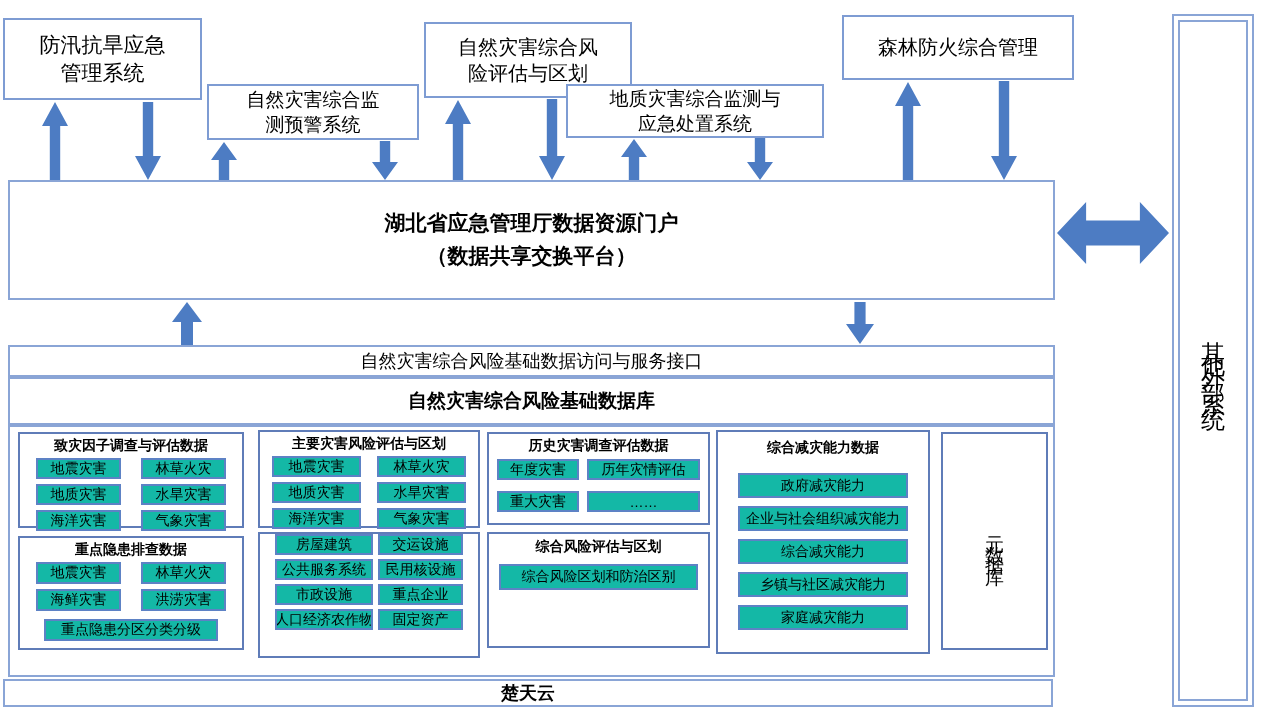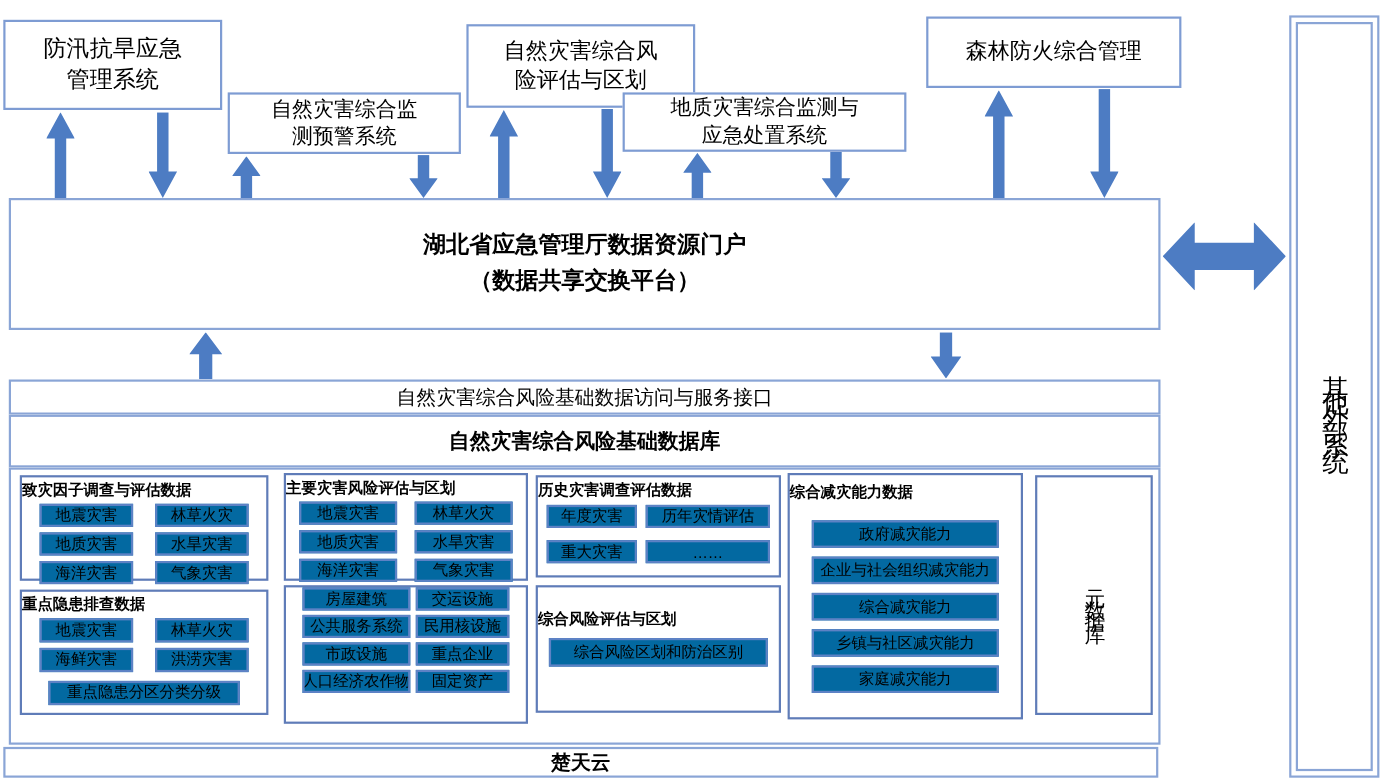--- a/index.html
+++ b/index.html
@@ -19,24 +19,24 @@
     border:2px solid #8aa5d6;background:#fff;
     display:flex;align-items:center;justify-content:center;text-align:center;
   }
   
   .arrow{background:#4d7cc3;position:absolute;}
   .arrow-up{clip-path:polygon(50% 0,100% var(--hd),70% var(--hd),70% 100%,30% 100%,30% var(--hd),0 var(--hd));}
   .arrow-down{clip-path:polygon(30% 0,70% 0,70% calc(100% - var(--hd)),100% calc(100% - var(--hd)),50% 100%,0 calc(100% - var(--hd)),30% calc(100% - var(--hd)));}
   .arrow-h{clip-path:polygon(0 50%,26% 0,26% 30%,74% 30%,74% 0,100% 50%,74% 100%,74% 70%,26% 70%,26% 100%);}
   
   .group{border:2px solid #5f7cb8;background:#fff;position:absolute;box-sizing:border-box;}
-  .gtitle{font-weight:700;font-size:14px;padding-top:3px;margin-bottom:3px;}
+  .gtitle{text-align:center;font-weight:700;font-size:14px;padding-top:3px;margin-bottom:3px;}
   .grid2{display:grid;grid-template-columns:1fr 1fr;}
   .item{
-    border:2px solid #5d82c5;background:#0369a1;box-sizing:border-box;
+    border:2px solid #5d82c5;background:#14b8a6;box-sizing:border-box;
     display:flex;align-items:center;justify-content:center;
     font-size:14px;text-align:center;white-space:nowrap;overflow:hidden;
   }
   .vtext{
     writing-mode:vertical-rl;text-orientation:upright;
     display:flex;align-items:center;justify-content:center;
   }
 </style>
 </head>
 <body>
@@ -146,21 +146,21 @@
     <div class="gtitle" style="margin-bottom:4px;">历史灾害调查评估数据</div>
     <div class="grid2" style="padding:0 8px;gap:11px 8px;grid-template-columns:82px 1fr;">
       <div class="item" style="height:21px;">年度灾害</div>
       <div class="item" style="height:21px;">历年灾情评估</div>
       <div class="item" style="height:21px;">重大灾害</div>
       <div class="item" style="height:21px;">……</div>
     </div>
   </div>
 
   <div class="group" style="left:487px;top:532px;width:223px;height:116px;">
-    <div class="gtitle" style="padding-top:20px;margin-bottom:8px;">综合风险评估与区划</div>
+    <div class="gtitle" style="padding-top:4px;margin-bottom:8px;">综合风险评估与区划</div>
     <div class="item" style="height:26px;margin:0 10px;">综合风险区划和防治区别</div>
   </div>
 
   <div class="group" style="left:716px;top:430px;width:214px;height:224px;">
     <div class="gtitle" style="padding-top:7px;margin-bottom:16px;">综合减灾能力数据</div>
     <div class="item" style="height:25px;margin:0 20px 8px 20px;text-align:right;">政府减灾能力</div>
     <div class="item" style="height:25px;margin:0 20px 8px 20px;">企业与社会组织减灾能力</div>
     <div class="item" style="height:25px;margin:0 20px 8px 20px;">综合减灾能力</div>
     <div class="item" style="height:25px;margin:0 20px 8px 20px;">乡镇与社区减灾能力</div>
     <div class="item" style="height:25px;margin:0 20px;">家庭减灾能力</div>

